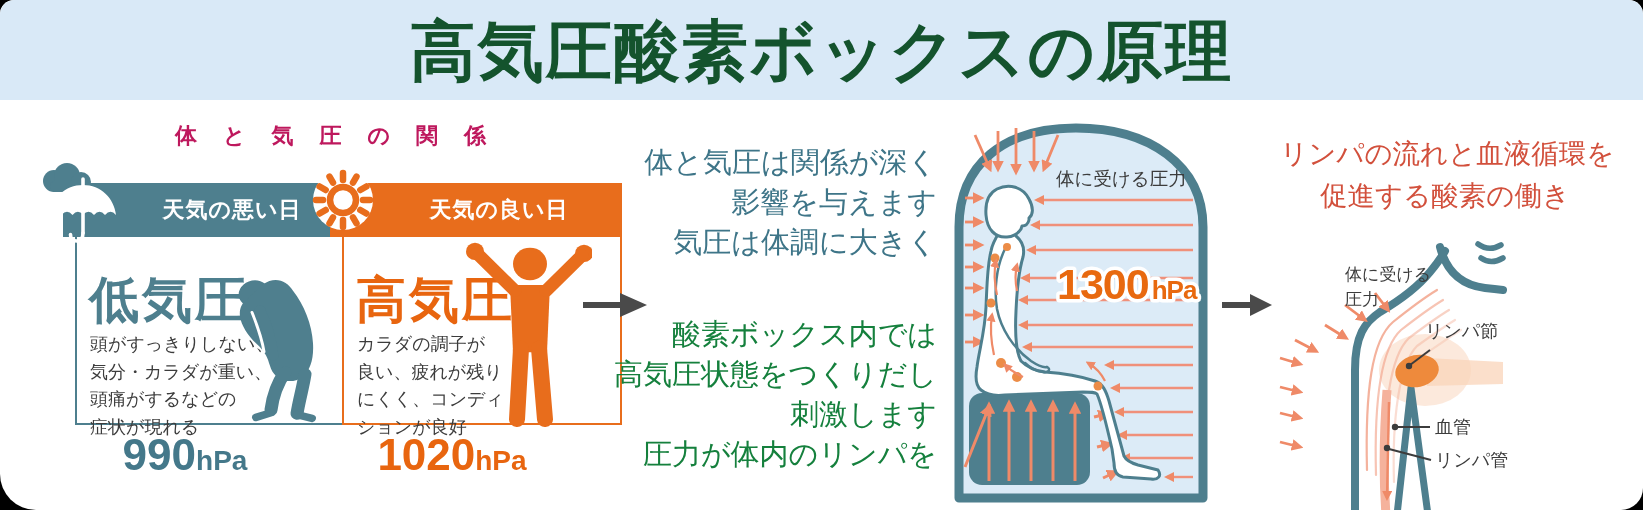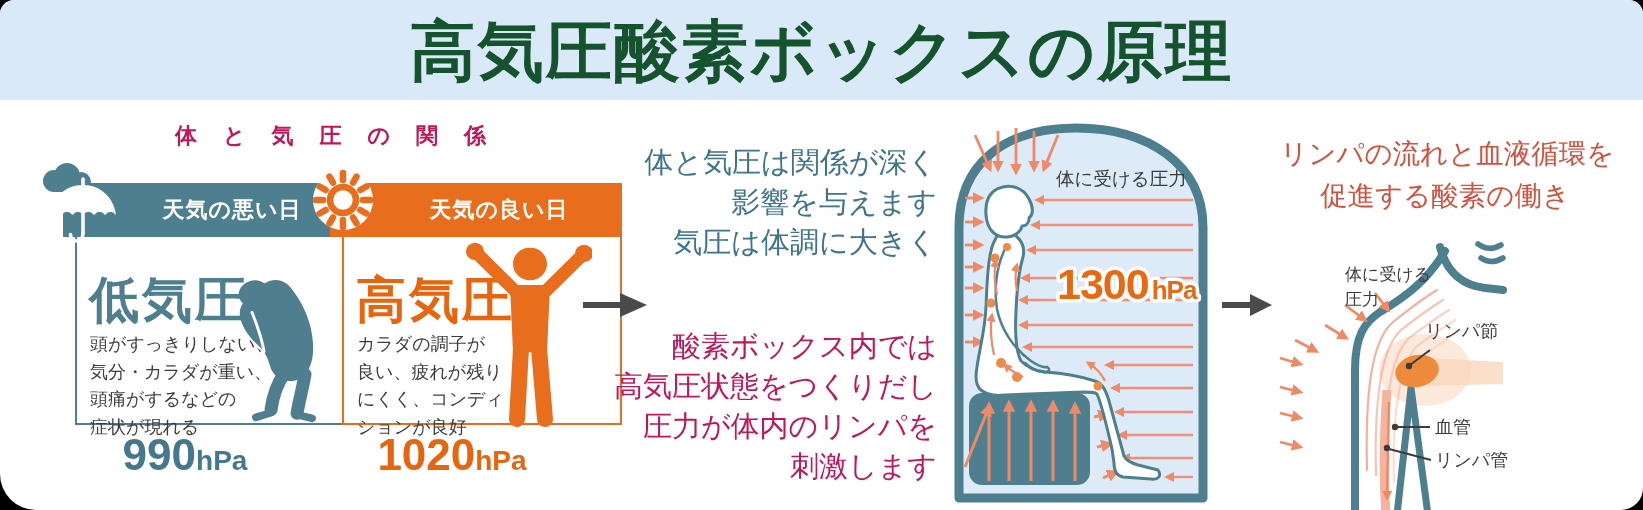--- a/index.html
+++ b/index.html
@@ -48,21 +48,21 @@
     position:absolute;top:430px;width:244px;text-align:center;font-weight:bold;white-space:nowrap;
   }
   .hpa.bad{left:63px;color:#44788a;}
   .hpa.good{left:330px;color:#e8650f;}
   .hpa .val{font-size:44px;letter-spacing:0px;}
   .hpa .unit{font-size:28px;}
   
   .statement{position:absolute;text-align:right;right:706px;white-space:nowrap;}
   .statement div{font-size:29px;font-weight:500;line-height:40px;}
   .statement.teal{top:142px;color:#3e7588;}
-  .statement.red{top:314px;color:#be185d;margin-top:12px;}
+  .statement.red{top:314px;color:#15803d;}
   
   .flow-arrow{position:absolute;}
   
   .chamber-svg{position:absolute;left:945px;top:115px;}
   .lymph-svg{position:absolute;left:1275px;top:230px;}
   .right-heading{
     position:absolute;left:1280px;top:133px;width:330px;text-align:center;
     color:#d2503c;font-size:27.5px;font-weight:500;line-height:42px;white-space:nowrap;
   }
   svg text{font-family:"Liberation Sans",sans-serif;}
@@ -172,22 +172,22 @@
   </svg>
 
   <div class="statement teal">
     <div>体と気圧は関係が深く</div>
     <div>影響を与えます</div>
     <div>気圧は体調に大きく</div>
   </div>
   <div class="statement red">
     <div>酸素ボックス内では</div>
     <div>高気圧状態をつくりだし</div>
+    <div>刺激します</div>
     <div>圧力が体内のリンパを</div>
-    <div>刺激します</div>
   </div>
 
   <svg class="chamber-svg" width="270" height="395" viewBox="0 0 270 395">
     <defs>
       <marker id="ahS" viewBox="0 0 10 10" refX="7" refY="5" markerWidth="4.2" markerHeight="4.2" orient="auto-start-reverse">
         <path d="M0,0 L10,5 L0,10 Z" fill="#ef8a68"></path>
       </marker>
     </defs>
     <path d="M 14,383 L 14,112 C 14,50 58,13 131,13 C 204,13 258,50 258,112 L 258,383 Z" fill="#dcebf7" stroke="#4e7f8e" stroke-width="9" stroke-linejoin="round"></path>
 

